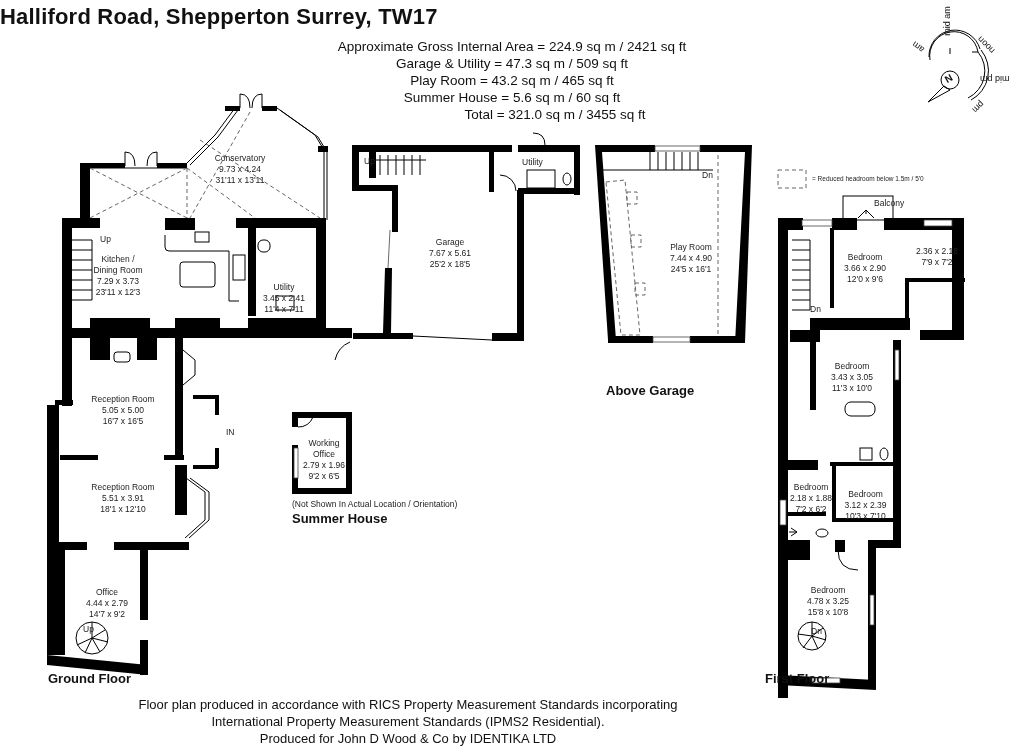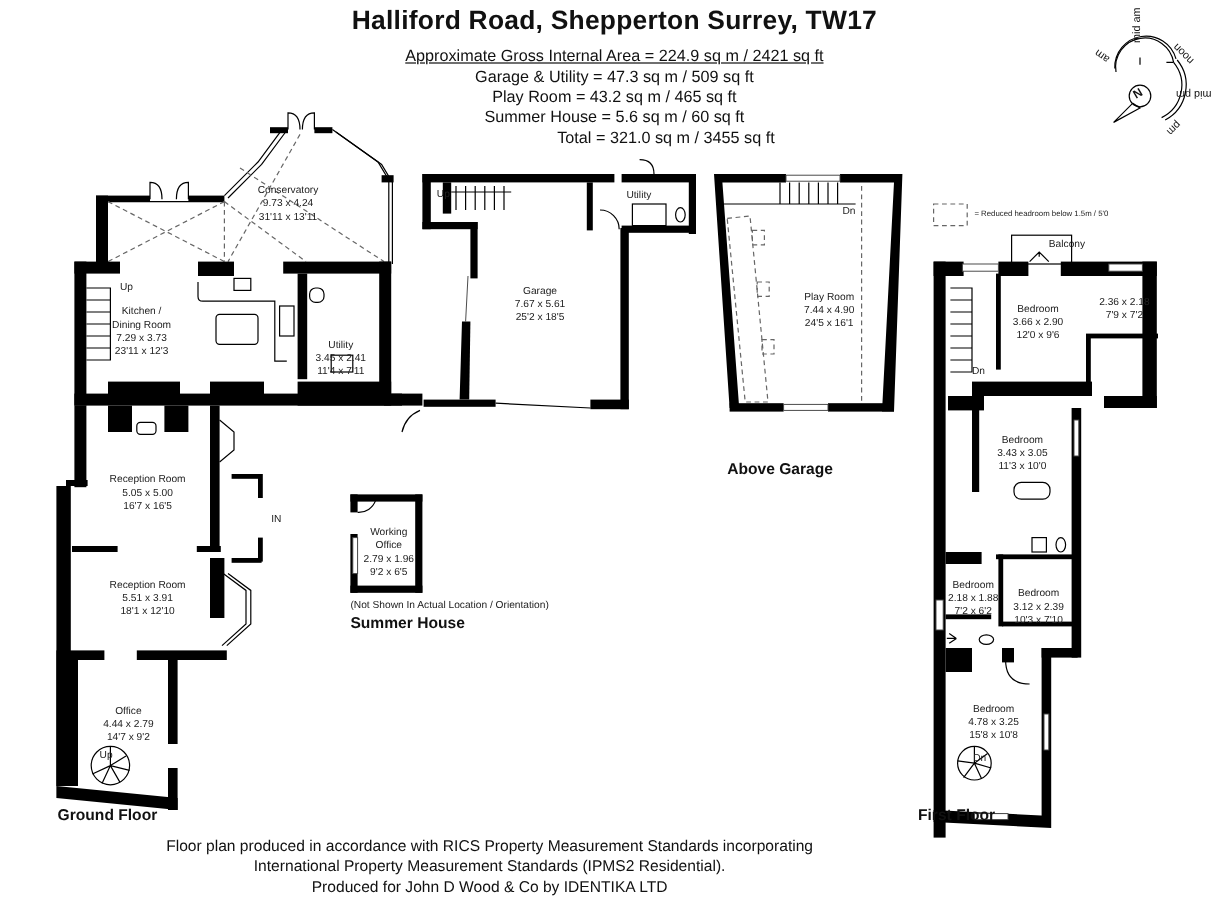--- a/index.html
+++ b/index.html
@@ -1,18 +1,18 @@
 <!DOCTYPE html>
 <html><head>
 <meta charset="utf-8">
 <style>
   html, body { margin:0; padding:0; background:#ffffff; }
   body { width:1024px; height:748px; position:relative; overflow:hidden; font-family:"Liberation Sans", sans-serif; color:#111; }
   .abs { position:absolute; }
-  .title { left:0; width:1024px; top:4px; text-align:center; font-size:22px; font-weight:bold; letter-spacing:0.2px; }
+  .title { left:0; width:1024px; top:4px; font-size:22px; font-weight:bold; letter-spacing:0.2px; }
   .sub { left:0; width:1024px; text-align:center; font-size:13.5px; line-height:17px; }
   .footer { left:0; width:816px; text-align:center; font-size:13px; line-height:17px; }
   .section-label { font-size:13px; font-weight:bold; }
   .room { font-size:8.5px; line-height:11px; text-align:center; color:#222; }
   .legend-text { font-size:6.5px; color:#222; }
   svg { position:absolute; left:0; top:0; }
   .wall { fill:#000; }
   .thin { stroke:#000; stroke-width:1; fill:none; }
   .dash { stroke:#666; stroke-width:1; stroke-dasharray:4 3; fill:none; }
   .win { fill:#fff; stroke:#444; stroke-width:0.8; }
@@ -205,21 +205,21 @@
     <path class="thin" d="M978,52 A30 30 0 0 1 968,98"></path>
     <path class="thin" d="M981,50 A33 33 0 0 1 971,100"></path>
     <line class="thin" x1="950" y1="48" x2="950" y2="54"></line>
     <line class="thin" x1="978" y1="52" x2="972" y2="52"></line>
     <polygon class="thin" points="928,102 944,86 950,90"></polygon>
     <circle class="thin" cx="950" cy="80" r="9" fill="#fff"></circle>
   </g>
 </svg>
 
 <div class="abs title">Halliford Road, Shepperton Surrey, TW17</div>
-<div class="abs sub" style="top:38px;text-decoration:underline;">Approximate Gross Internal Area = 224.9 sq m / 2421 sq ft</div>
+<div class="abs sub" style="top:38px;">Approximate Gross Internal Area = 224.9 sq m / 2421 sq ft</div>
 <div class="abs sub" style="top:55px;">Garage &amp; Utility = 47.3 sq m / 509 sq ft</div>
 <div class="abs sub" style="top:72px;">Play Room = 43.2 sq m / 465 sq ft</div>
 <div class="abs sub" style="top:89px;">Summer House = 5.6 sq m / 60 sq ft</div>
 <div class="abs sub" style="top:106px;margin-left:43px;">Total = 321.0 sq m / 3455 sq ft</div>
 
 <div class="abs" style="left:945px;top:73px;font-size:10px;font-weight:bold;transform:rotate(-30deg);">N</div>
 <div class="abs" style="left:912px;top:42px;font-size:9px;transform:rotate(215deg);">am</div>
 <div class="abs" style="left:932px;top:16px;font-size:9px;transform:rotate(-90deg);">mid am</div>
 <div class="abs" style="left:976px;top:40px;font-size:9px;transform:rotate(-135deg);">noon</div>
 <div class="abs" style="left:980px;top:74px;font-size:9px;transform:rotate(180deg);">mid pm</div>

